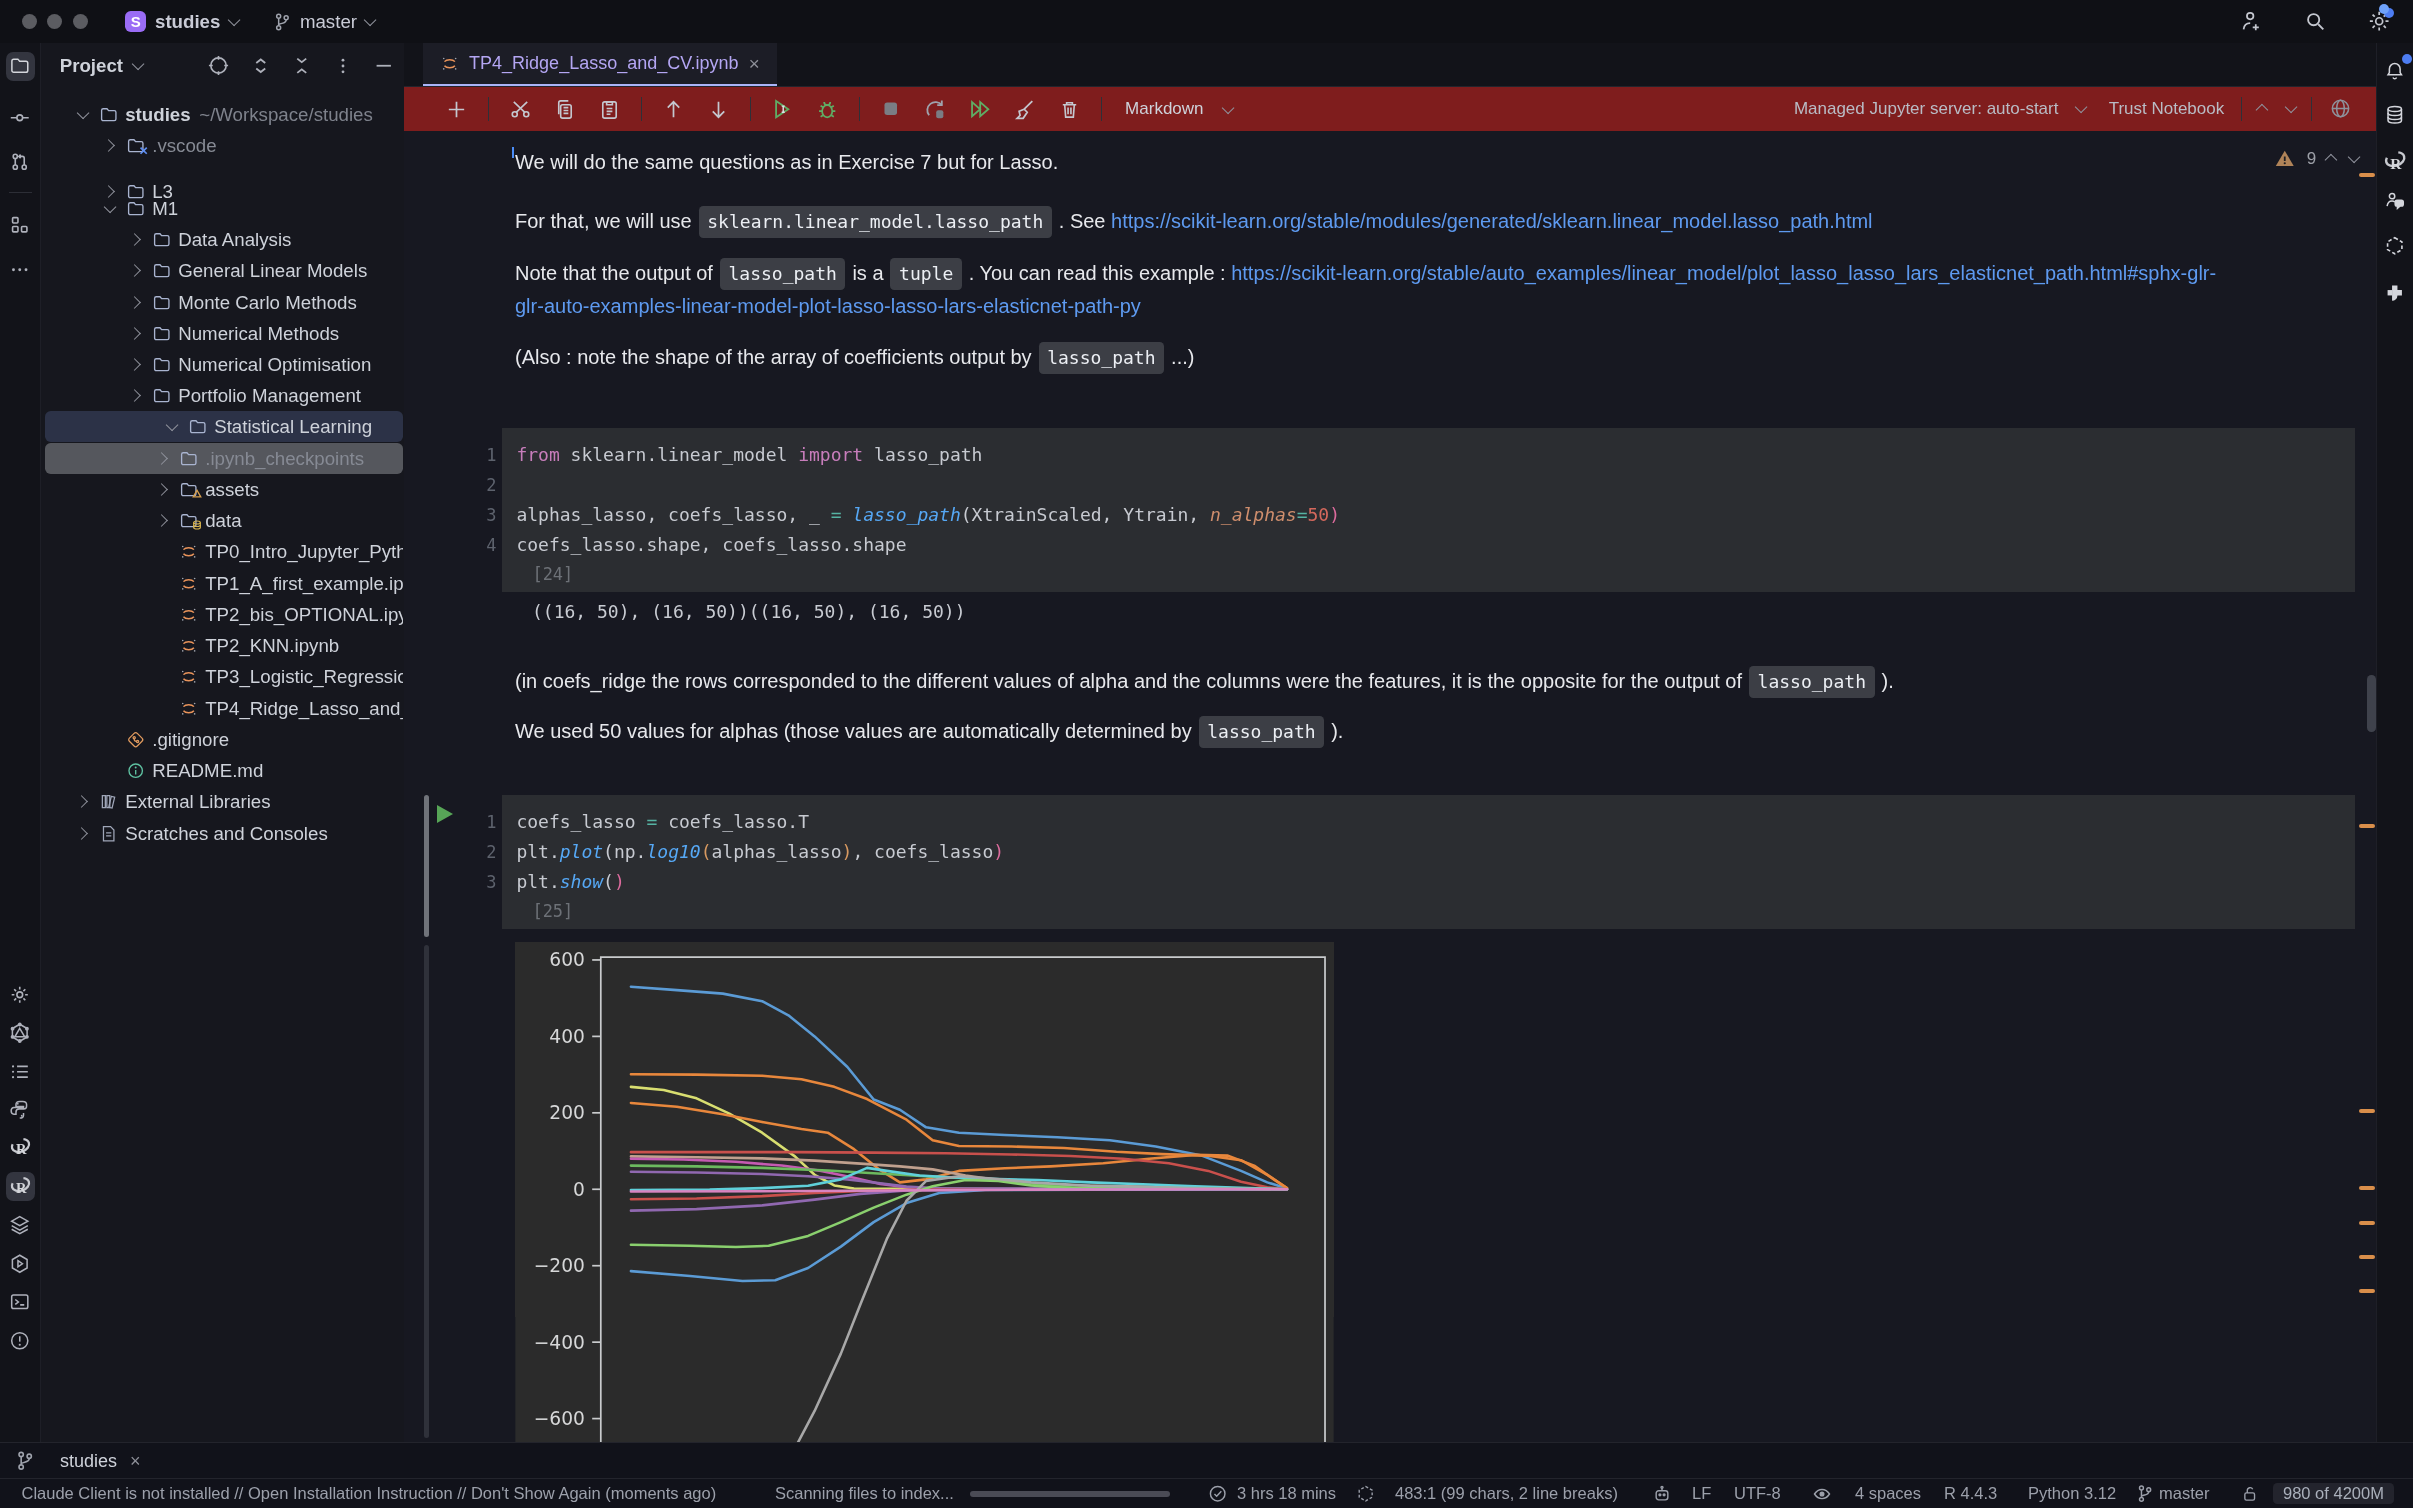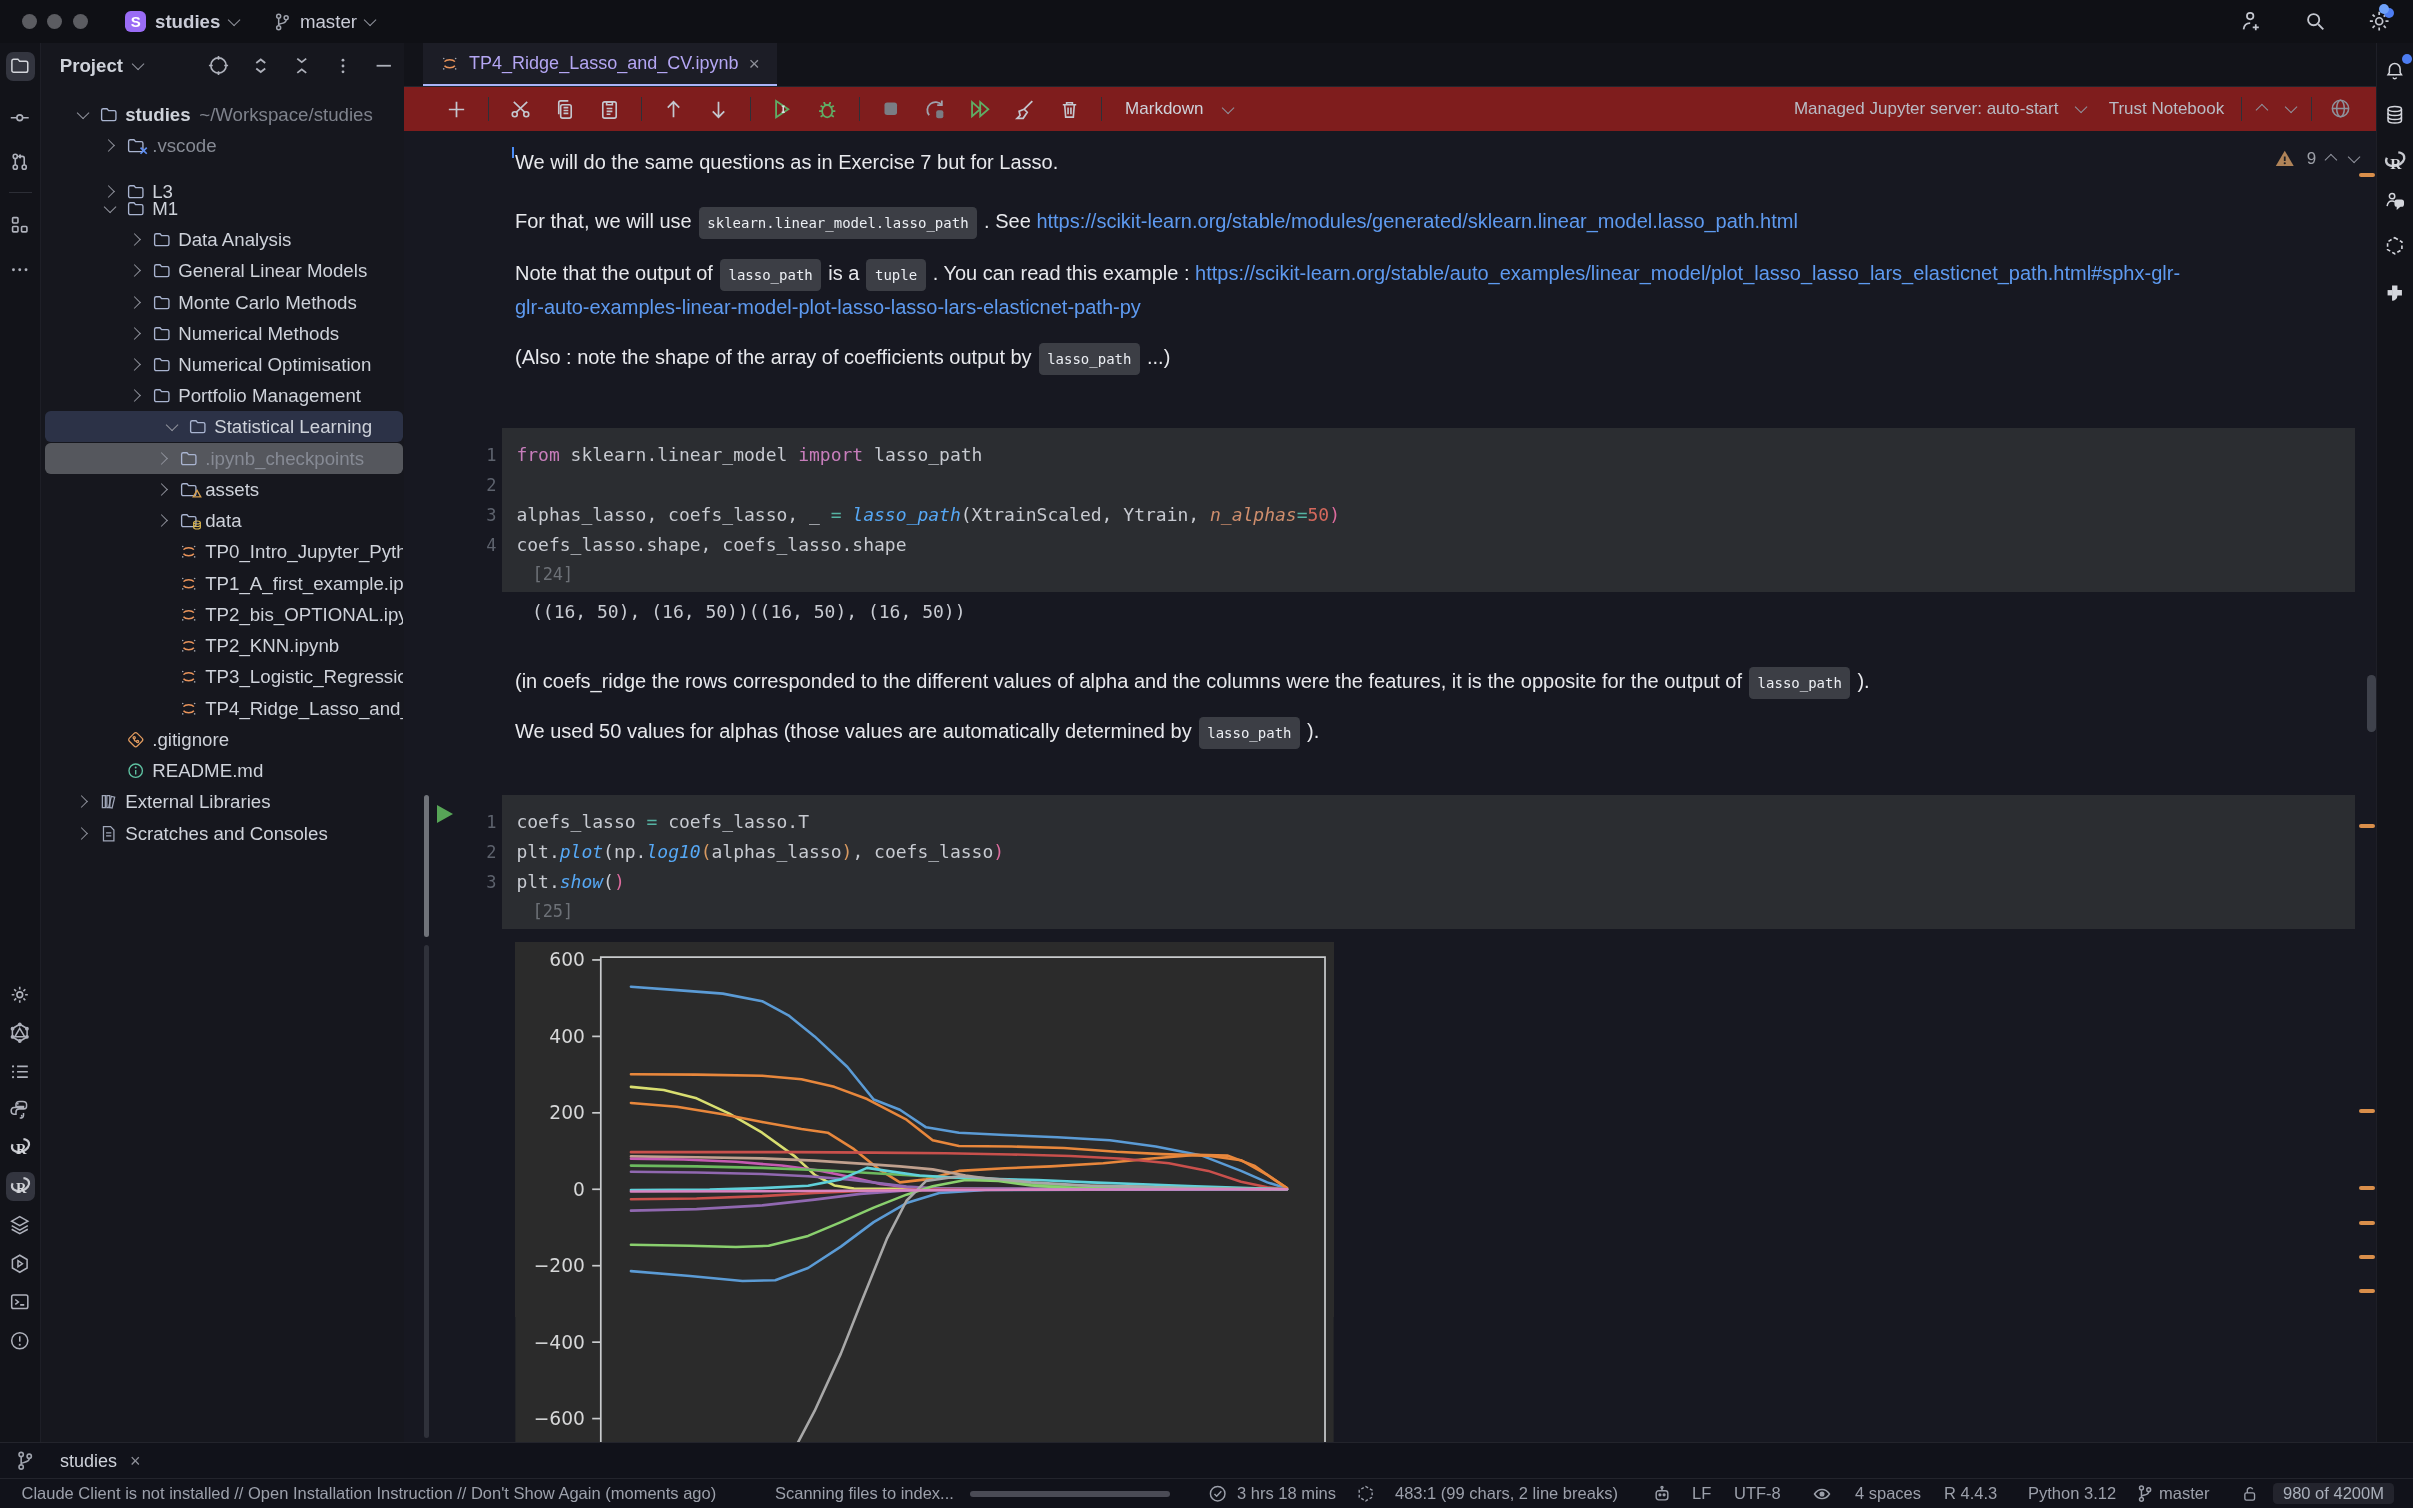--- a/index.html
+++ b/index.html
@@ -49,21 +49,21 @@
   .ntoolbar{position:absolute;left:404px;top:87px;right:37px;height:44px;background:#7f1d1d;border-bottom:0.7px solid #23242c;
     display:flex;align-items:center;gap:18.7px;padding-left:39px;}
   .tbi{width:26px;height:26px;display:flex;align-items:center;justify-content:center;}
   .vdiv{width:0.7px;height:24.4px;background:#2e3038;}
   .ddlabel{font-size:17px;color:#ced2da;margin-left:4.3px;}
   .ntb-right{margin-left:auto;display:flex;align-items:center;gap:17px;padding-right:24.4px;font-size:17px;color:#b9bcc5;}
   
   .ncontent{position:absolute;left:404px;top:131px;right:37px;height:1312px;background:#171821;overflow:hidden;}
   .md{position:absolute;left:111px;width:1830px;font-size:20px;line-height:32px;color:#e7e8ec;}
   .md .ic{display:inline-block;background:#3c3e45;border-radius:4.3px;padding:0 8.6px;margin:0 1.4px;
-    font-family:"DejaVu Sans Mono",monospace;font-size:14px;color:#eceff4;}
+    font-family:"DejaVu Sans Mono",monospace;font-size:18px;color:#eceff4;}
   .md .lk{color:#5e9af0;}
   .cell{position:absolute;left:98px;width:1839px;background:#2b2d31;padding-top:11.5px;padding-left:14.4px;padding-bottom:8.6px;}
   .cl{position:relative;height:30px;display:flex;align-items:center;font-family:"DejaVu Sans Mono",monospace;font-size:18px;color:#c7cad1;white-space:pre;}
   .cl .ln{position:absolute;left:-57px;width:37px;text-align:right;color:#5d626d;font-size:17px;}
   .ex{margin-left:16px;margin-top:4.3px;font-family:"DejaVu Sans Mono",monospace;font-size:17px;color:#6d7177;}
   .tok-kw{color:#c77dbb;} .tok-fn{color:#56a8f5;font-style:italic;} .tok-pr{color:#cf8e6d;font-style:italic;}
   .tok-nm{color:#d4685c;} .tok-op{color:#56b3a3;} .tok-p1{color:#d79961;} .tok-p2{color:#dc6b9d;} .tok-d{color:#c7cad1;}
   .out{position:absolute;left:128px;font-family:"DejaVu Sans Mono",monospace;font-size:18px;color:#c8cbd2;white-space:pre;}
   .runbtn{position:absolute;left:33px;width:0;height:0;border-left:16px solid #57a557;border-top:9.3px solid transparent;border-bottom:9.3px solid transparent;}
   .focusbar{position:absolute;left:20px;width:5px;border-radius:2.9px;}

